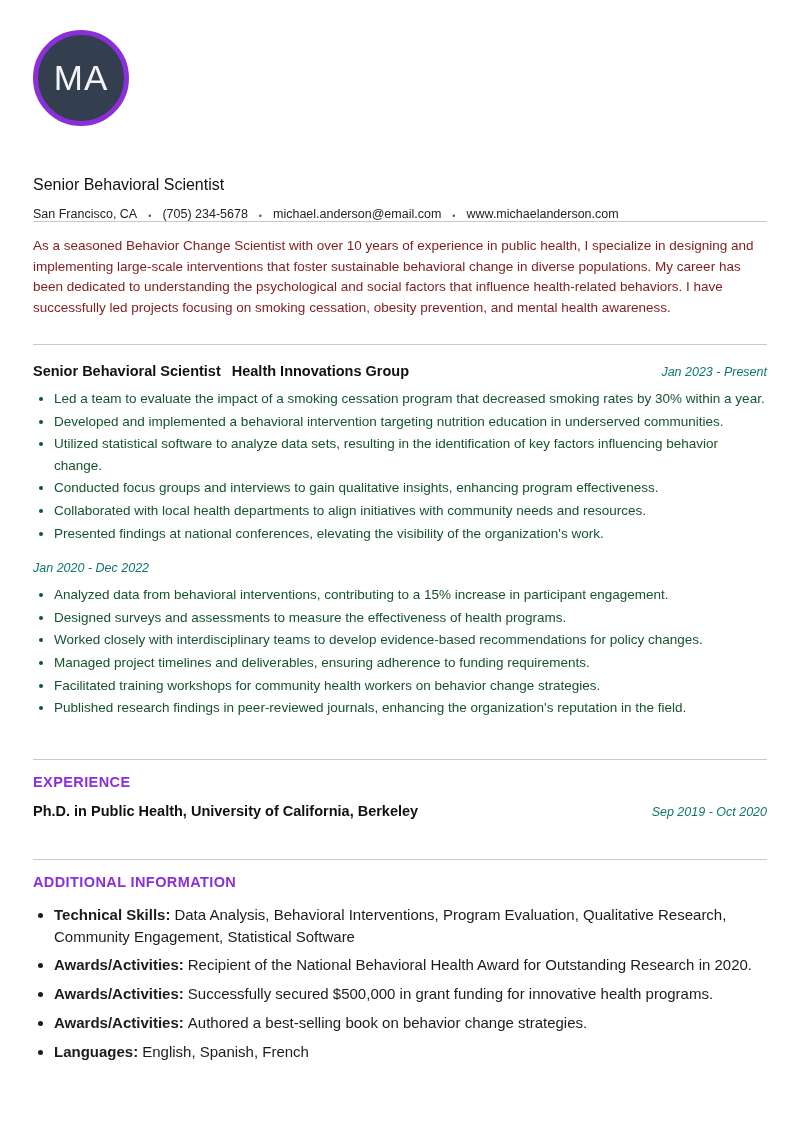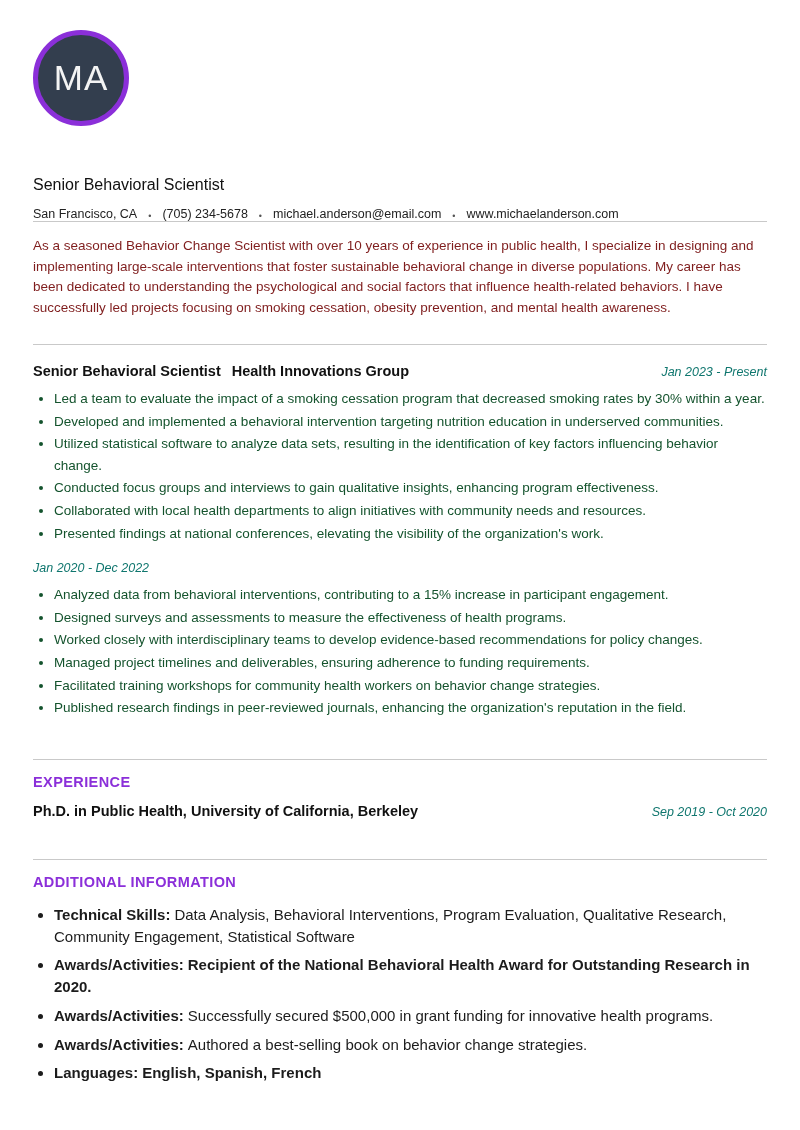--- a/index.html
+++ b/index.html
@@ -139,21 +139,21 @@
     list-style: disc;
     padding-left: 21px;
     margin-top: 14px;
   }
   ul.info-list li {
     font-size: 15px;
     line-height: 1.45;
     margin-bottom: 7px;
     color: #1c1c1c;
   }
-  ul.info-list li.gap-before { margin-top: 2px; font-weight: bold; }
+  ul.info-list li.gap-before { margin-top: 2px; }
   ul.info-list strong { margin-right: 4px; }
 </style>
 </head>
 <body>
 
 <div class="page">
 
   <div class="header">
     <div class="avatar">
       <span>MA</span>

